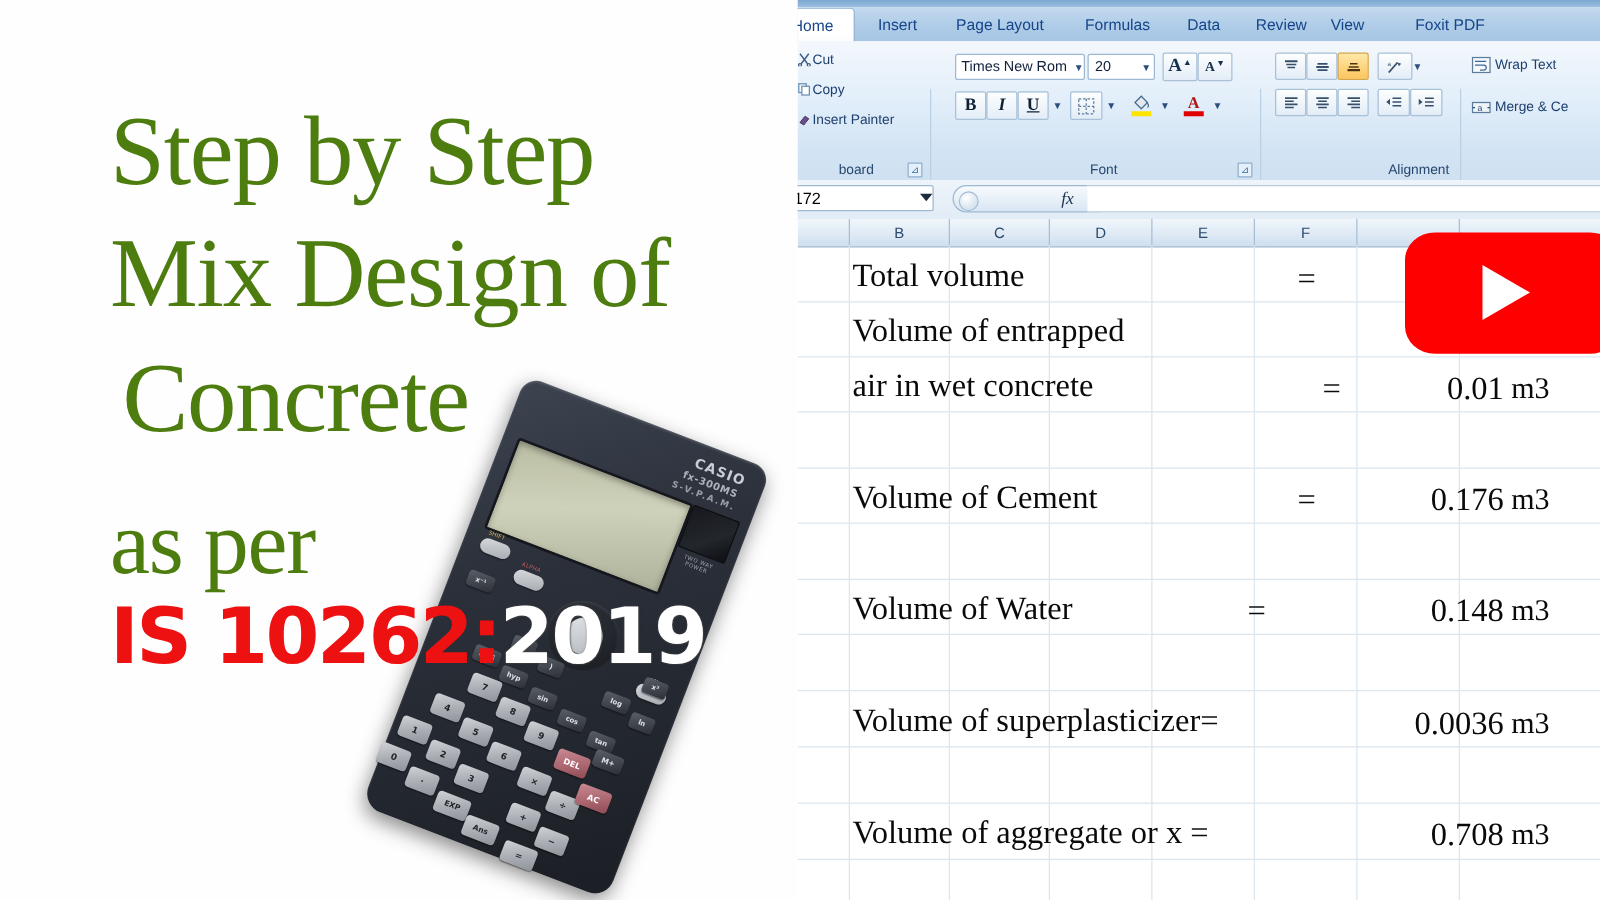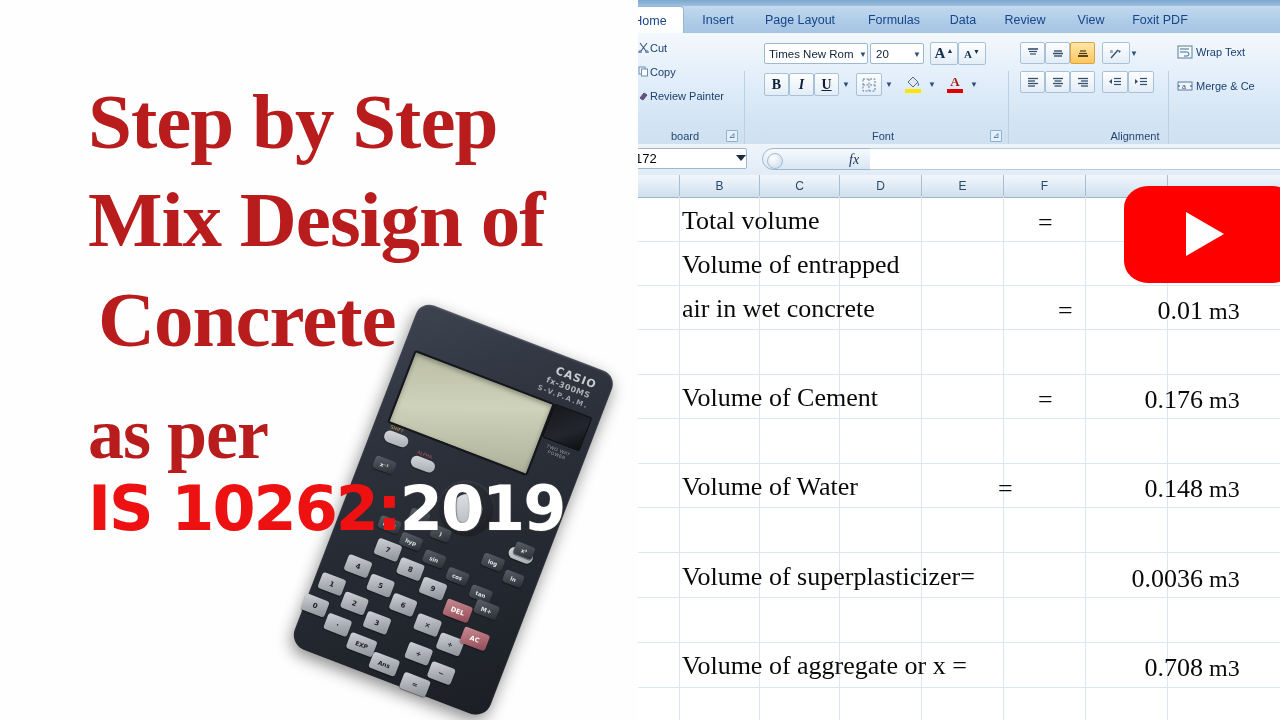--- a/index.html
+++ b/index.html
@@ -8,21 +8,21 @@
     background:#ffffff;
     font-family:"Liberation Sans",sans-serif;
     position:relative;
   }
   #stage{position:absolute;left:0;top:0;width:1280px;height:720px;overflow:hidden;background:#fff;}
 
   
   #left-panel{position:absolute;left:0;top:0;width:638px;height:720px;background:#fefefe;overflow:hidden;}
   .title-line{
     font-family:"Liberation Serif",serif;
-    font-weight:bold;color:#b91c1c;
+    font-weight:normal;color:#4d7c0f;
     line-height:1.0;white-space:nowrap;
     position:absolute;
   }
   #tl1{left:88px;top:82px;font-size:79px;letter-spacing:-1px;}
   #tl2{left:88px;top:180px;font-size:79px;letter-spacing:-1px;}
   #tl3{left:98px;top:280px;font-size:79px;letter-spacing:-1px;}
   #tl4{left:88px;top:398px;font-size:72px;letter-spacing:-1px;}
 
   
   #std-line{position:absolute;left:88px;top:478px;white-space:nowrap;z-index:40;
@@ -224,29 +224,29 @@
   <div id="excel">
     <div id="excel-topstrip"></div>
 
     <div id="tabbar">
       <div class="tab active" style="left:-22px;width:66px;">Home</div>
       <div class="tab" style="left:52px;width:56px;">Insert</div>
       <div class="tab" style="left:114px;width:96px;">Page Layout</div>
       <div class="tab" style="left:218px;width:76px;">Formulas</div>
       <div class="tab" style="left:300px;width:50px;">Data</div>
       <div class="tab" style="left:356px;width:62px;">Review</div>
-      <div class="tab" style="left:428px;width:50px;">View</div>
+      <div class="tab" style="left:415px;width:50px;">View</div>
       <div class="tab" style="left:480px;width:84px;">Foxit PDF</div>
     </div>
 
     <div id="ribbon">
 
       <div class="cmd" style="left:12px;top:9px;">Cut</div>
       <div class="cmd" style="left:12px;top:33px;">Copy</div>
-      <div class="cmd" style="left:12px;top:57px;">Review Painter</div>
+      <div class="cmd" style="left:12px;top:57px;">Insert Painter</div>
       <div class="sqbtn plain" style="left:-1px;top:8px;width:12px;height:12px;">
         <svg width="11" height="11" viewBox="0 0 11 11">
             <path d="M2 1 L8 9 M9 1 L3 9" stroke="#3a5a80" stroke-width="1.1" fill="none"></path>
             <circle cx="2" cy="10" r="1.2" fill="none" stroke="#3a5a80" stroke-width="1"></circle>
             <circle cx="9" cy="10" r="1.2" fill="none" stroke="#3a5a80" stroke-width="1"></circle>
           </svg>
       </div>
       <div class="sqbtn plain" style="left:-1px;top:32px;width:12px;height:12px;">
         <svg width="11" height="11" viewBox="0 0 11 11">
             <rect x="1" y="1" width="6" height="7" fill="#f4f7fa" stroke="#6b8fb3" stroke-width="1"></rect>

